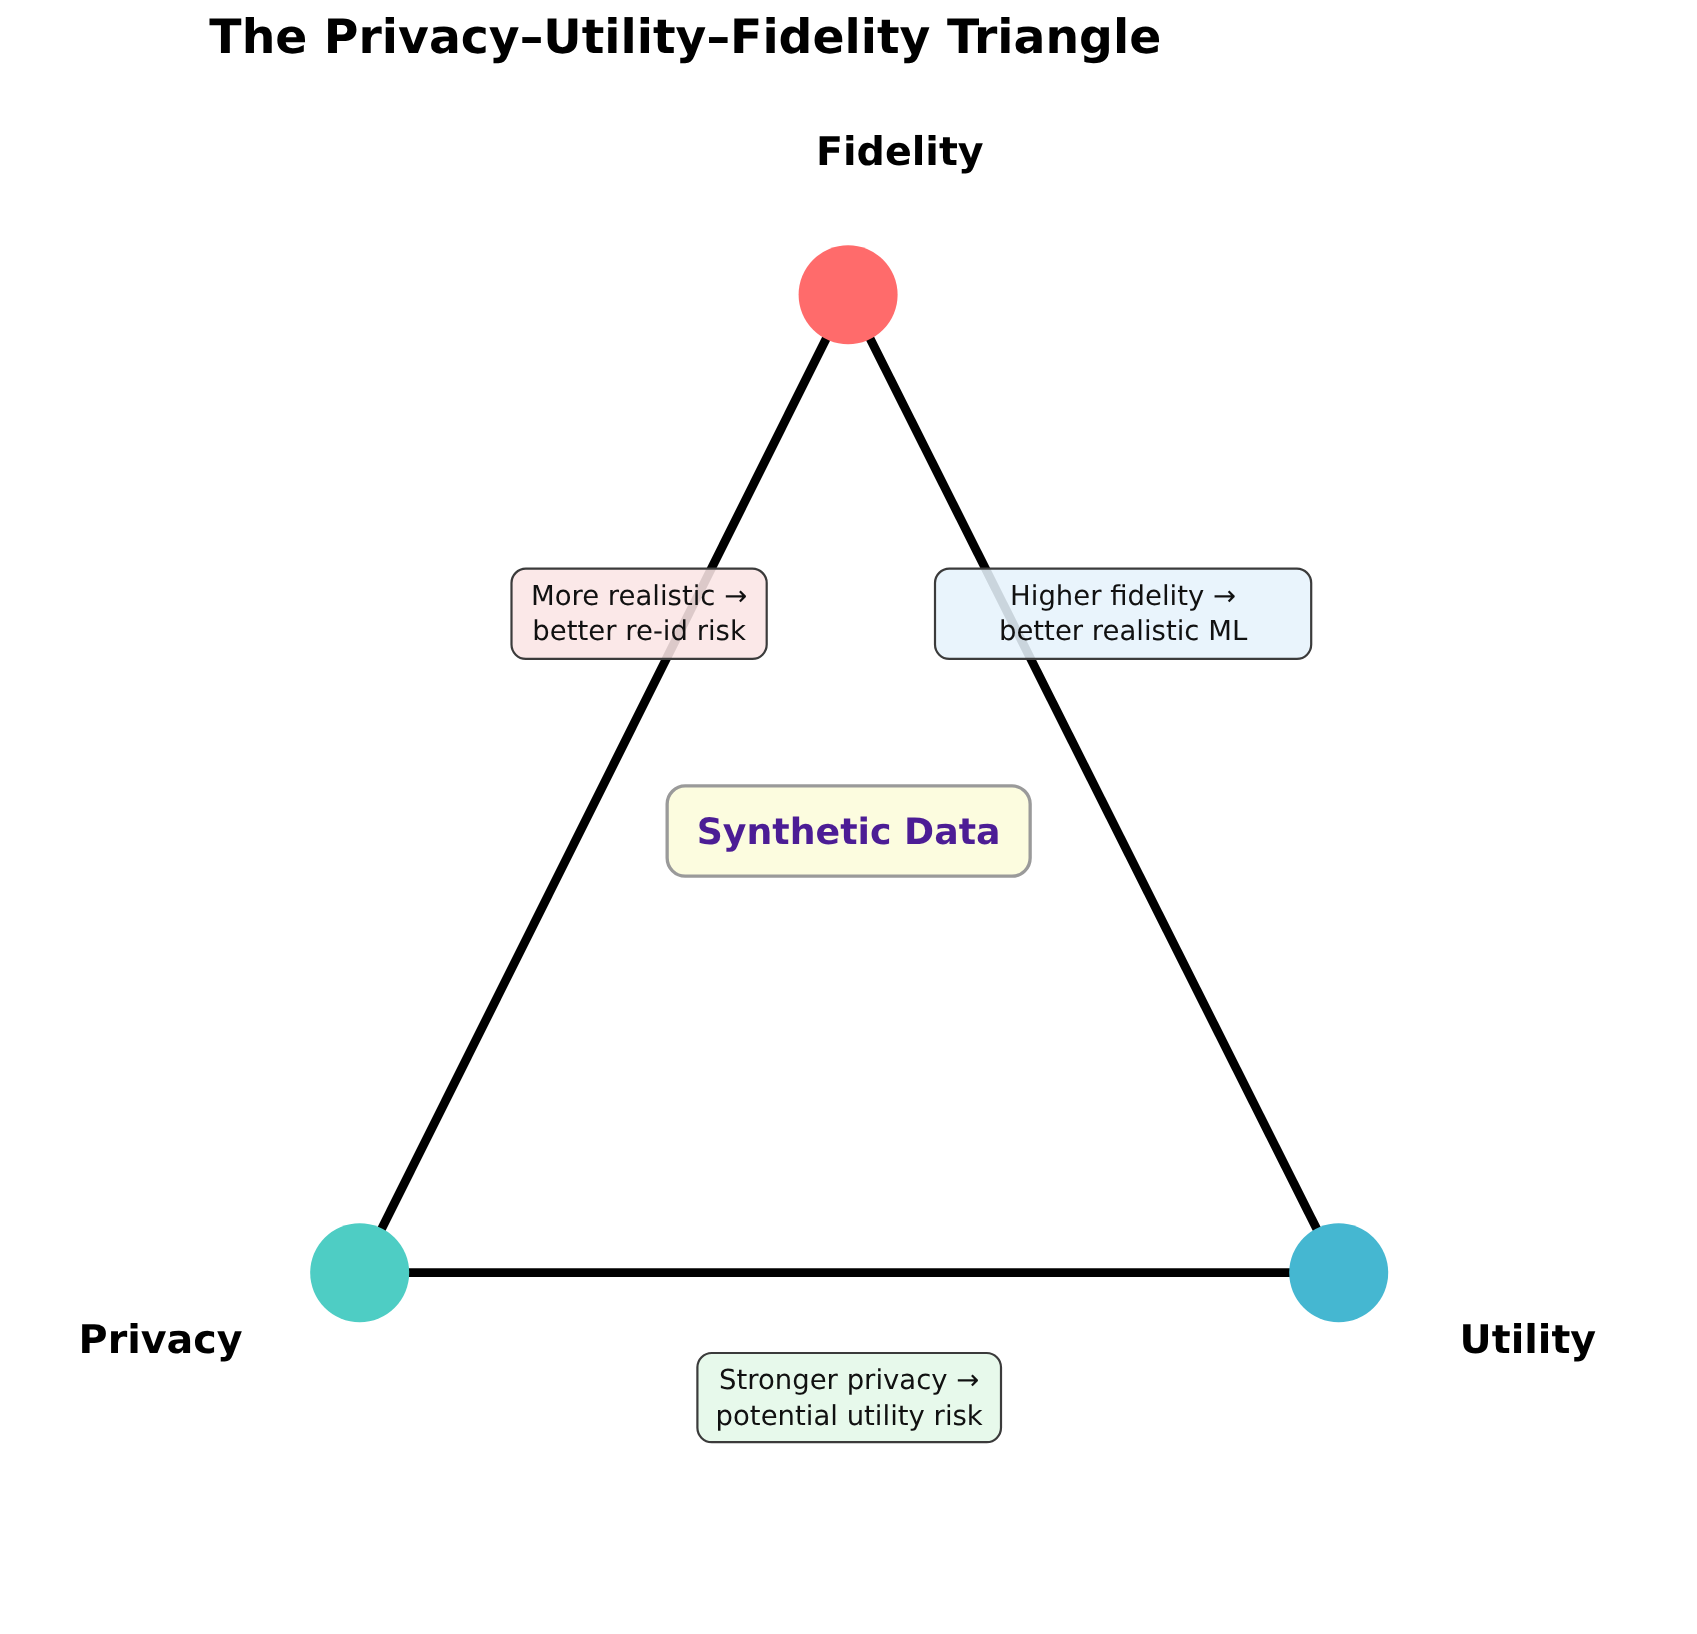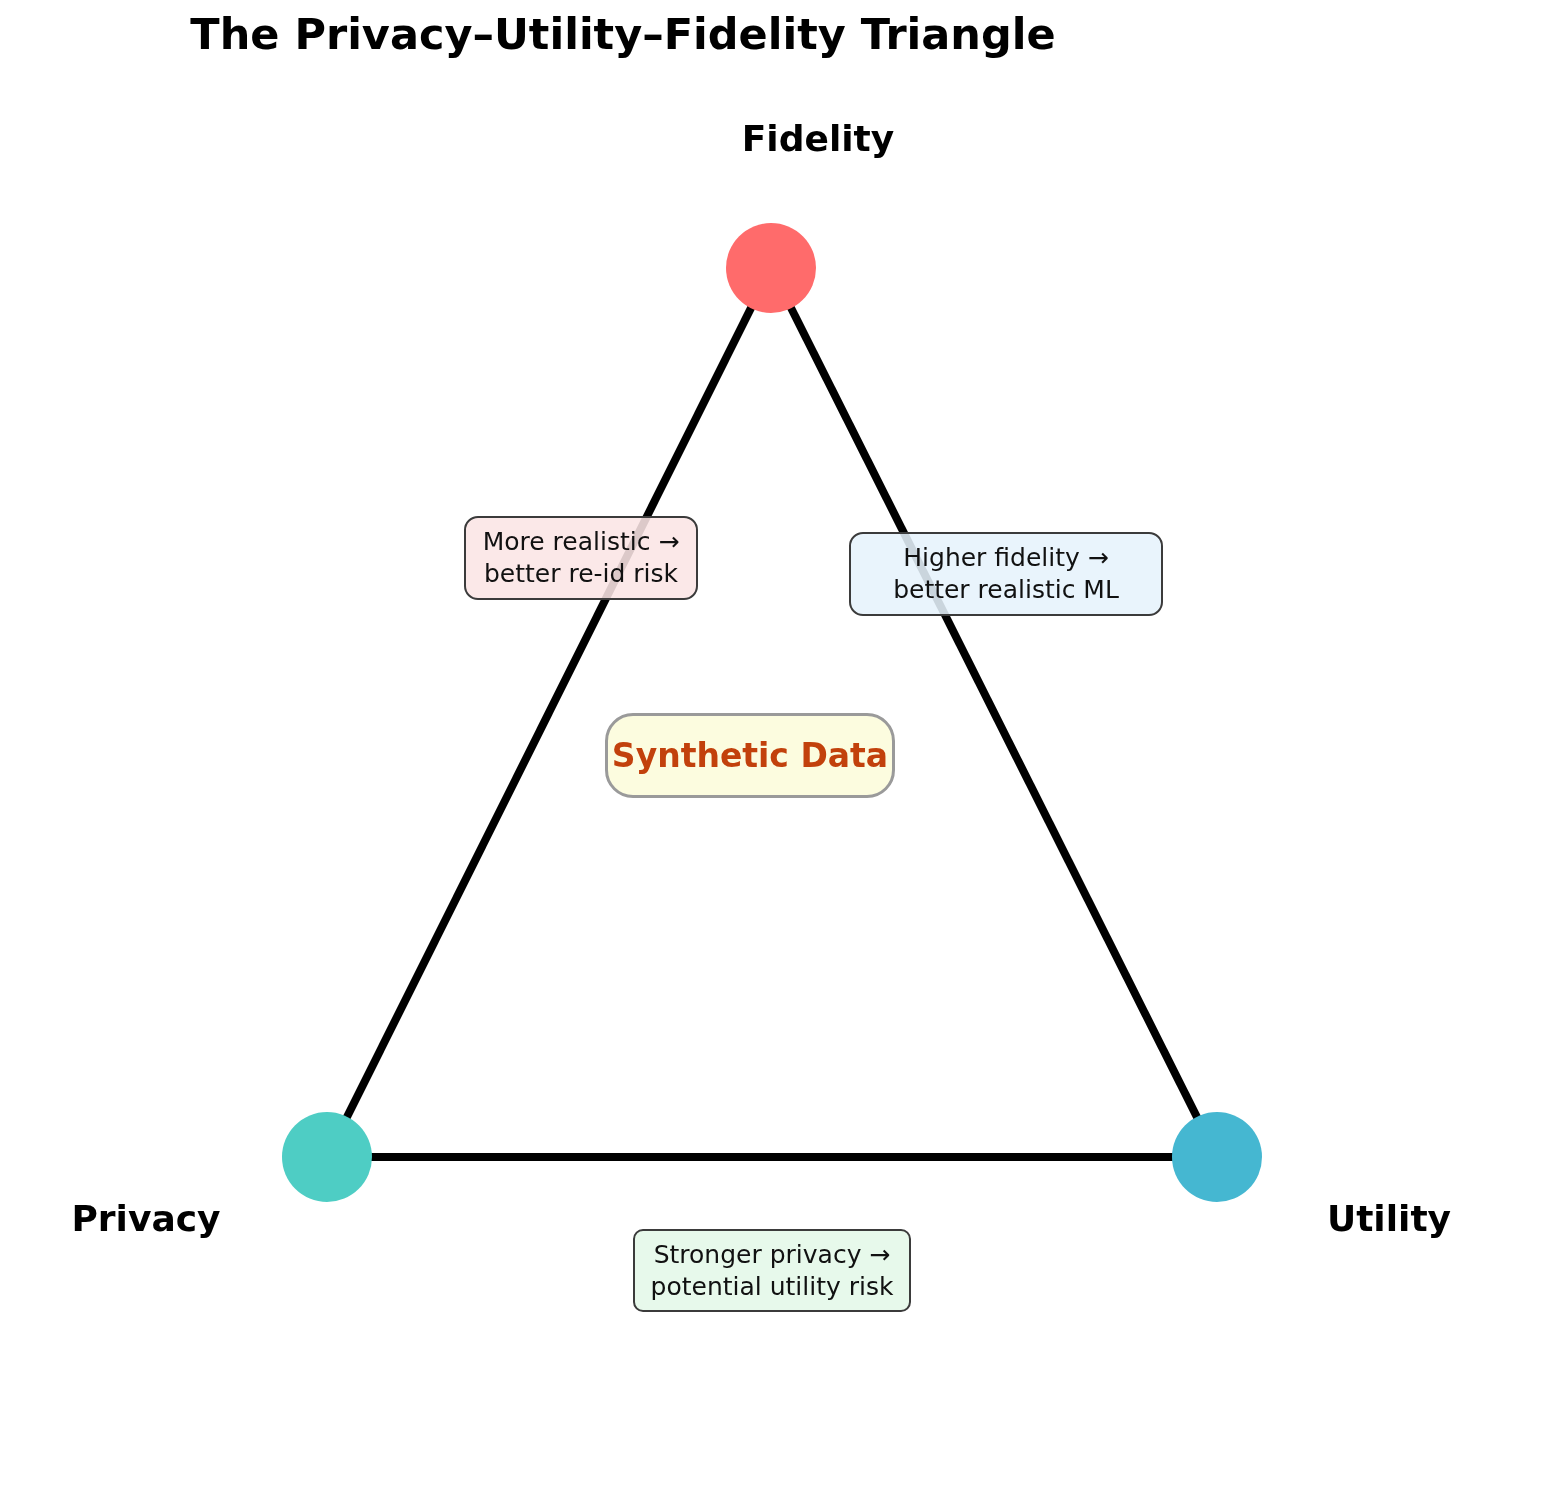--- a/index.html
+++ b/index.html
@@ -57,42 +57,41 @@
     color: #111111;
     white-space: nowrap;
   }
   .edge-box span { display: block; }
   .edge-box.left {
     left: 436px; top: 516px; width: 234px; height: 84px;
     background: rgba(251, 229, 229, 0.88);
     margin-left: 28px;
   }
   .edge-box.right {
-    left: 849px; top: 532px; width: 314px; height: 84px;
+    left: 849px; top: 516px; width: 344px; height: 84px;
     background: rgba(230, 243, 252, 0.88);
     text-align: right;
   }
   .edge-box.bottom {
     left: 633px; top: 1229px; width: 278px; height: 83px;
     background: rgba(229, 248, 233, 0.92);
-    border-radius: 10px;
   }
   .center-box {
     position: absolute;
-    left: 605px; top: 713px; width: 290px; height: 85px;
+    left: 605px; top: 713px; width: 333px; height: 85px;
     box-sizing: border-box;
     background: #fcfcdf;
     border: 3px solid #9a9a9a;
-    border-radius: 28px;
+    border-radius: 18px;
     display: flex;
     align-items: center;
     justify-content: center;
     font-size: 33px;
     font-weight: bold;
-    color: #c2410c;
+    color: #4c1d95;
     white-space: nowrap;
   }
 </style>
 </head>
 <body>
 
 <div class="canvas">
 
   <svg class="layer" width="1543" height="1485" viewBox="0 0 1543 1485">
     <line x1="771" y1="268" x2="327" y2="1157" stroke="#000000" stroke-width="8"></line>

